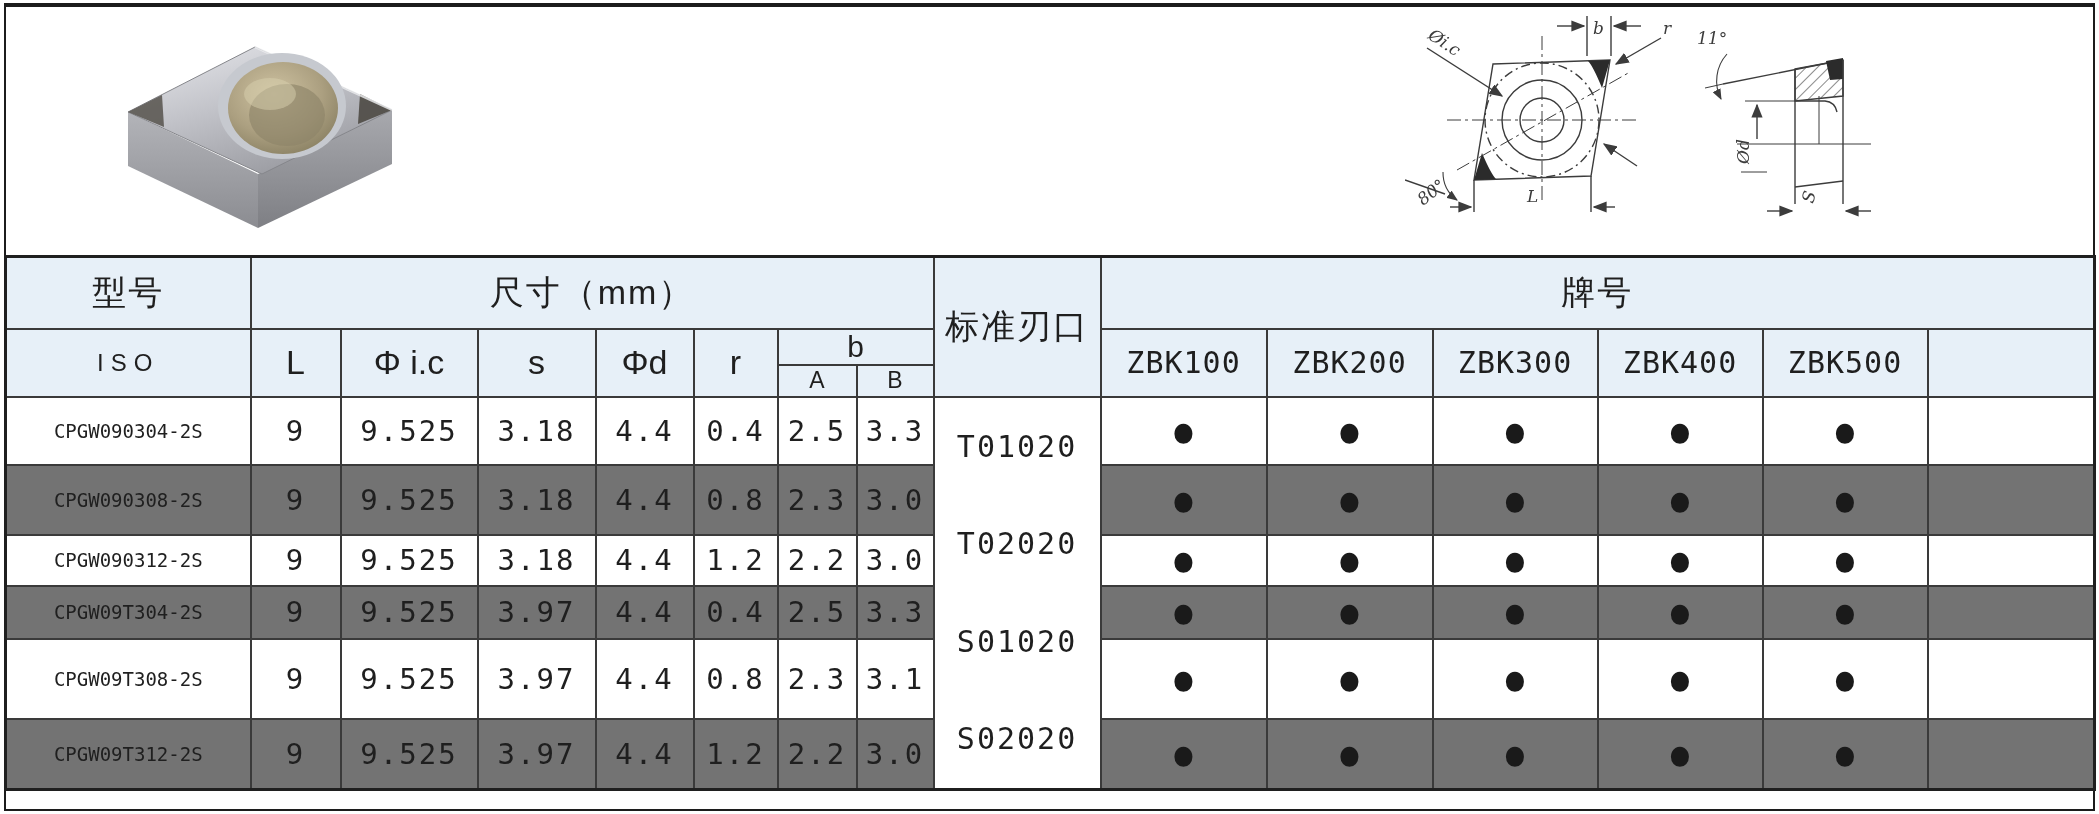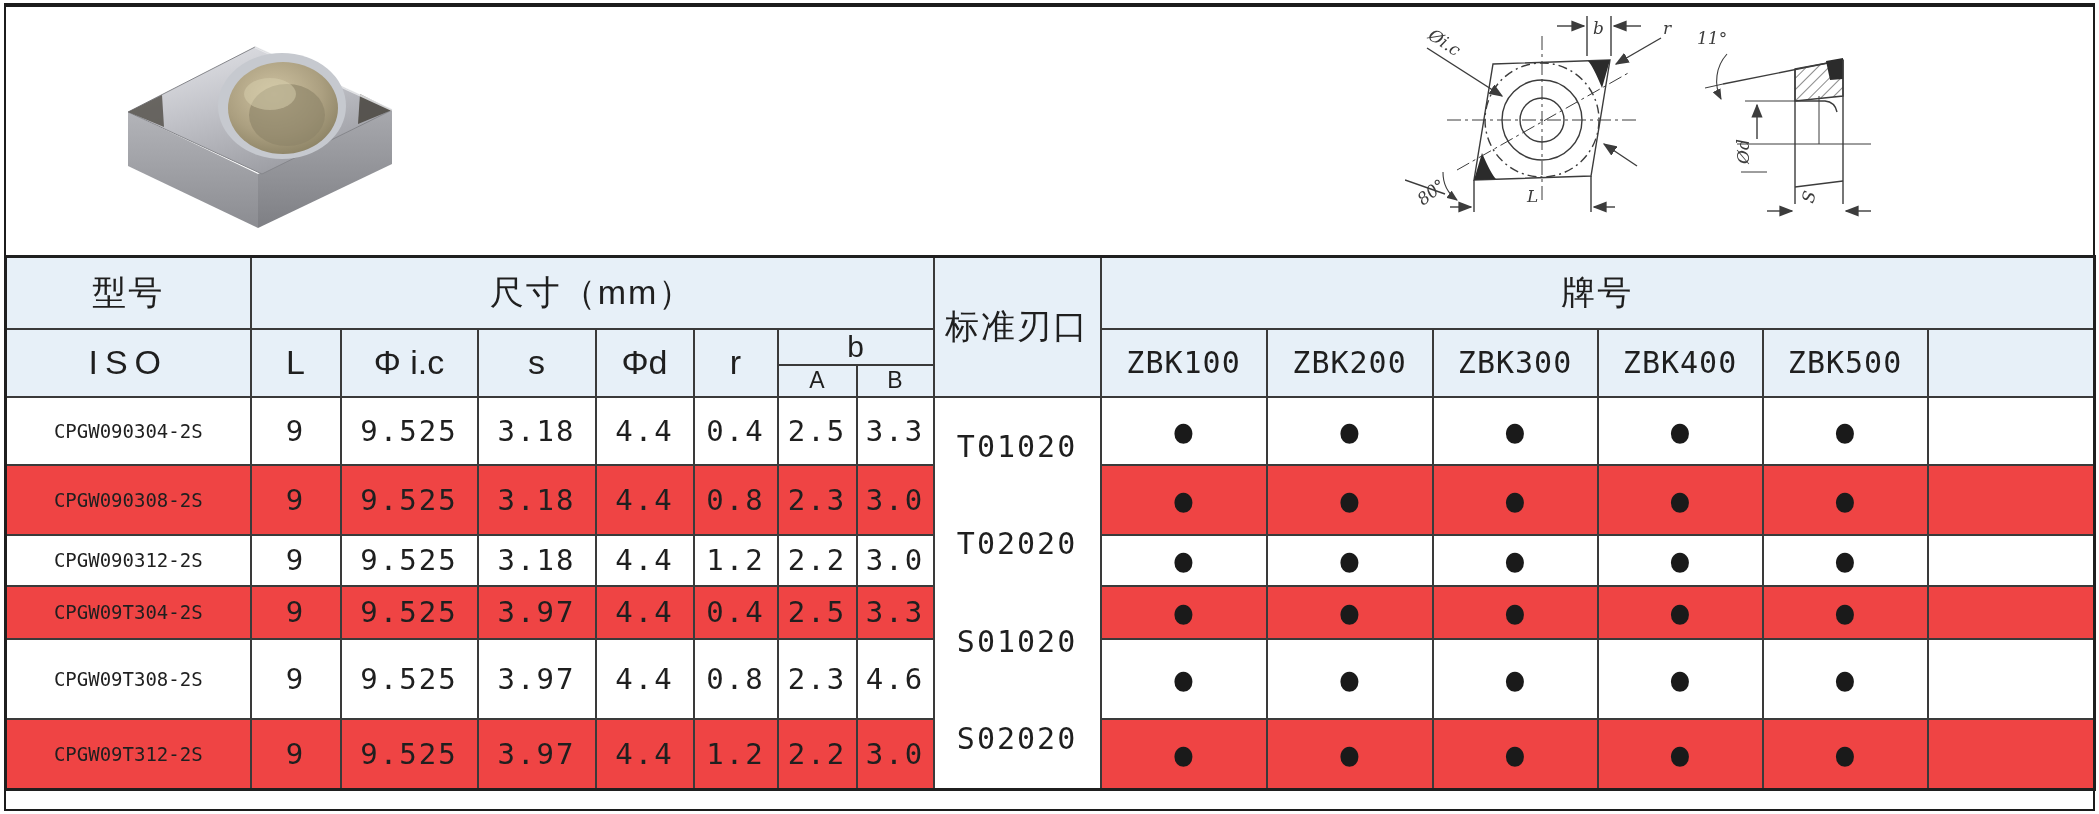--- a/index.html
+++ b/index.html
@@ -10,28 +10,28 @@
   
   #photo-wrap{position:absolute;left:100px;top:22px;width:320px;height:210px;}
   #draw-wrap{position:absolute;left:1405px;top:4px;width:570px;height:215px;}
   
   table#spec{position:absolute;left:4px;top:255px;width:2091px;border-collapse:collapse;table-layout:fixed;}
   table#spec{border:3px solid #1f1f1f;}
   #spec td,#spec th{border:2px solid #3a3a3a;padding:0;text-align:center;vertical-align:middle;
         font-weight:normal;overflow:hidden;}
   .hd{background:#e7f0f8;}
   .cn{font-size:34px;letter-spacing:2px;}
-  .iso{font-size:34px;letter-spacing:7px;}
+  .iso{font-size:24px;letter-spacing:7px;}
   .dimh{font-size:34px;}
   .bh{font-size:30px;}
   .ab{font-size:23px;font-weight:bold;}
   .zbk{font-family:"DejaVu Sans Mono",monospace;font-size:30px;letter-spacing:1px;margin-left:8px;}
   .model{font-family:"DejaVu Sans Mono",monospace;font-size:19px;letter-spacing:0px;}
   .num{font-family:"DejaVu Sans Mono",monospace;font-size:29px;letter-spacing:2px;}
-  .alt{background:#ef4444;}
+  .alt{background:#737373;}
   .white{background:#ffffff;}
   .dotcell span{display:inline-block;font-size:42px;line-height:1;transform:scaleY(1.12);color:#1a1a1a;}
   .edgecell{background:#fff;}
   .edge-stack{display:flex;flex-direction:column;justify-content:space-around;height:390px;}
   .edge-stack span{font-family:"DejaVu Sans Mono",monospace;font-size:30px;letter-spacing:2px;}
   
   .dlab{font-family:"DejaVu Serif",serif;font-style:italic;font-size:17px;fill:#3c3c3c;}
 </style>
 </head>
 <body>
@@ -261,21 +261,21 @@
       <td class="alt"></td>
     </tr>
     <tr style="height:76px" class="white">
       <td class="model">CPGW09T308-2S</td>
       <td class="num">9</td>
       <td class="num">9.525</td>
       <td class="num">3.97</td>
       <td class="num">4.4</td>
       <td class="num">0.8</td>
       <td class="num">2.3</td>
-      <td class="num">4.6</td>
+      <td class="num">3.1</td>
       <td class="dotcell"><span>●</span></td>
       <td class="dotcell"><span>●</span></td>
       <td class="dotcell"><span>●</span></td>
       <td class="dotcell"><span>●</span></td>
       <td class="dotcell"><span>●</span></td>
       <td></td>
     </tr>
     <tr style="height:66px" class="alt">
       <td class="model alt">CPGW09T312-2S</td>
       <td class="num alt">9</td>

